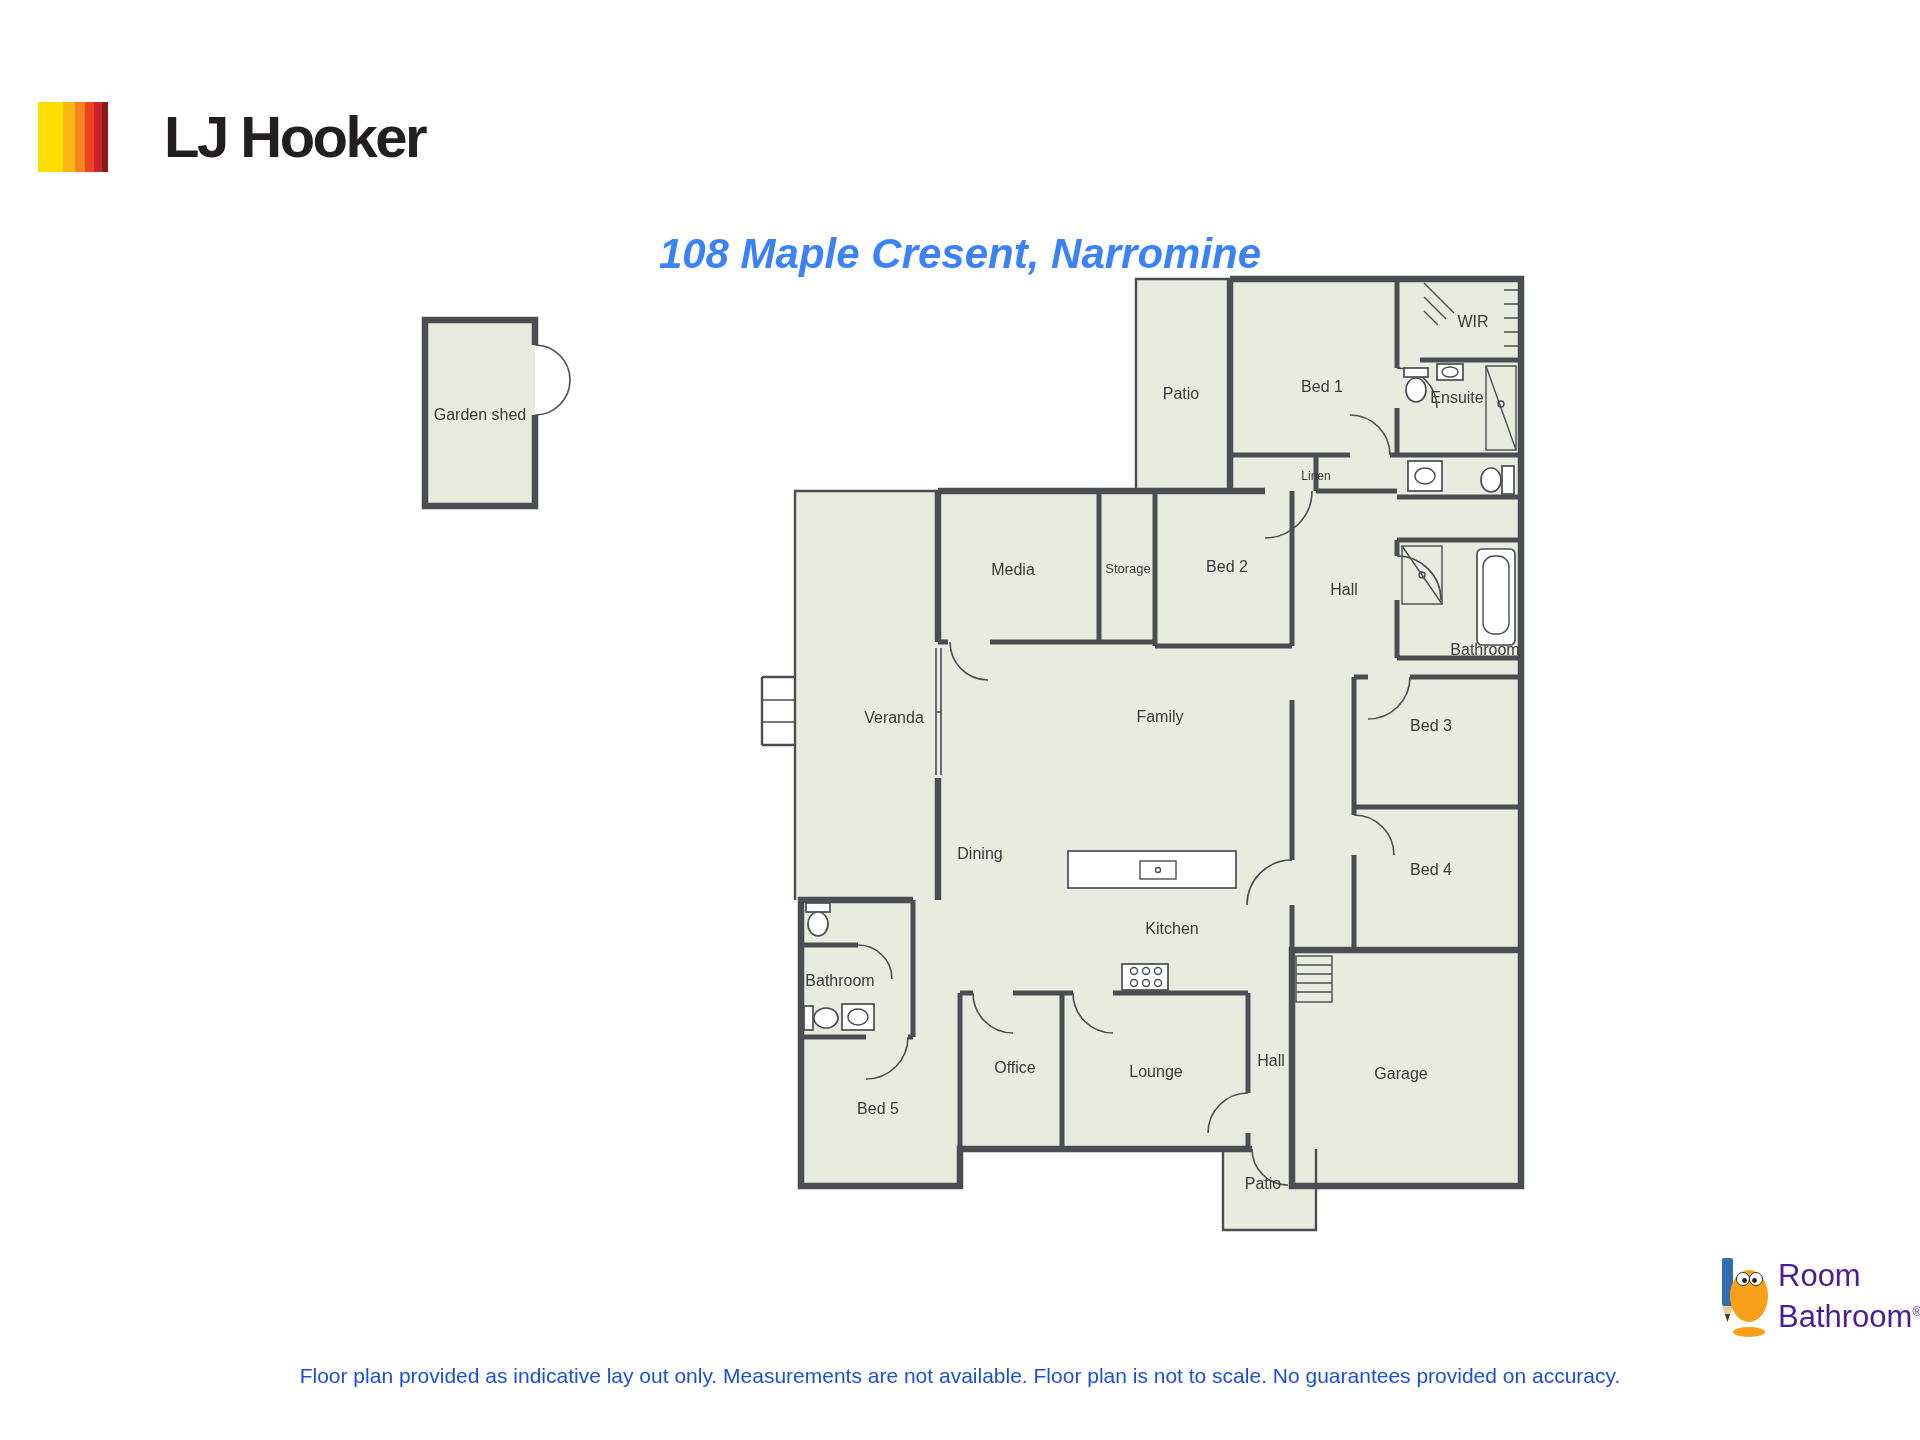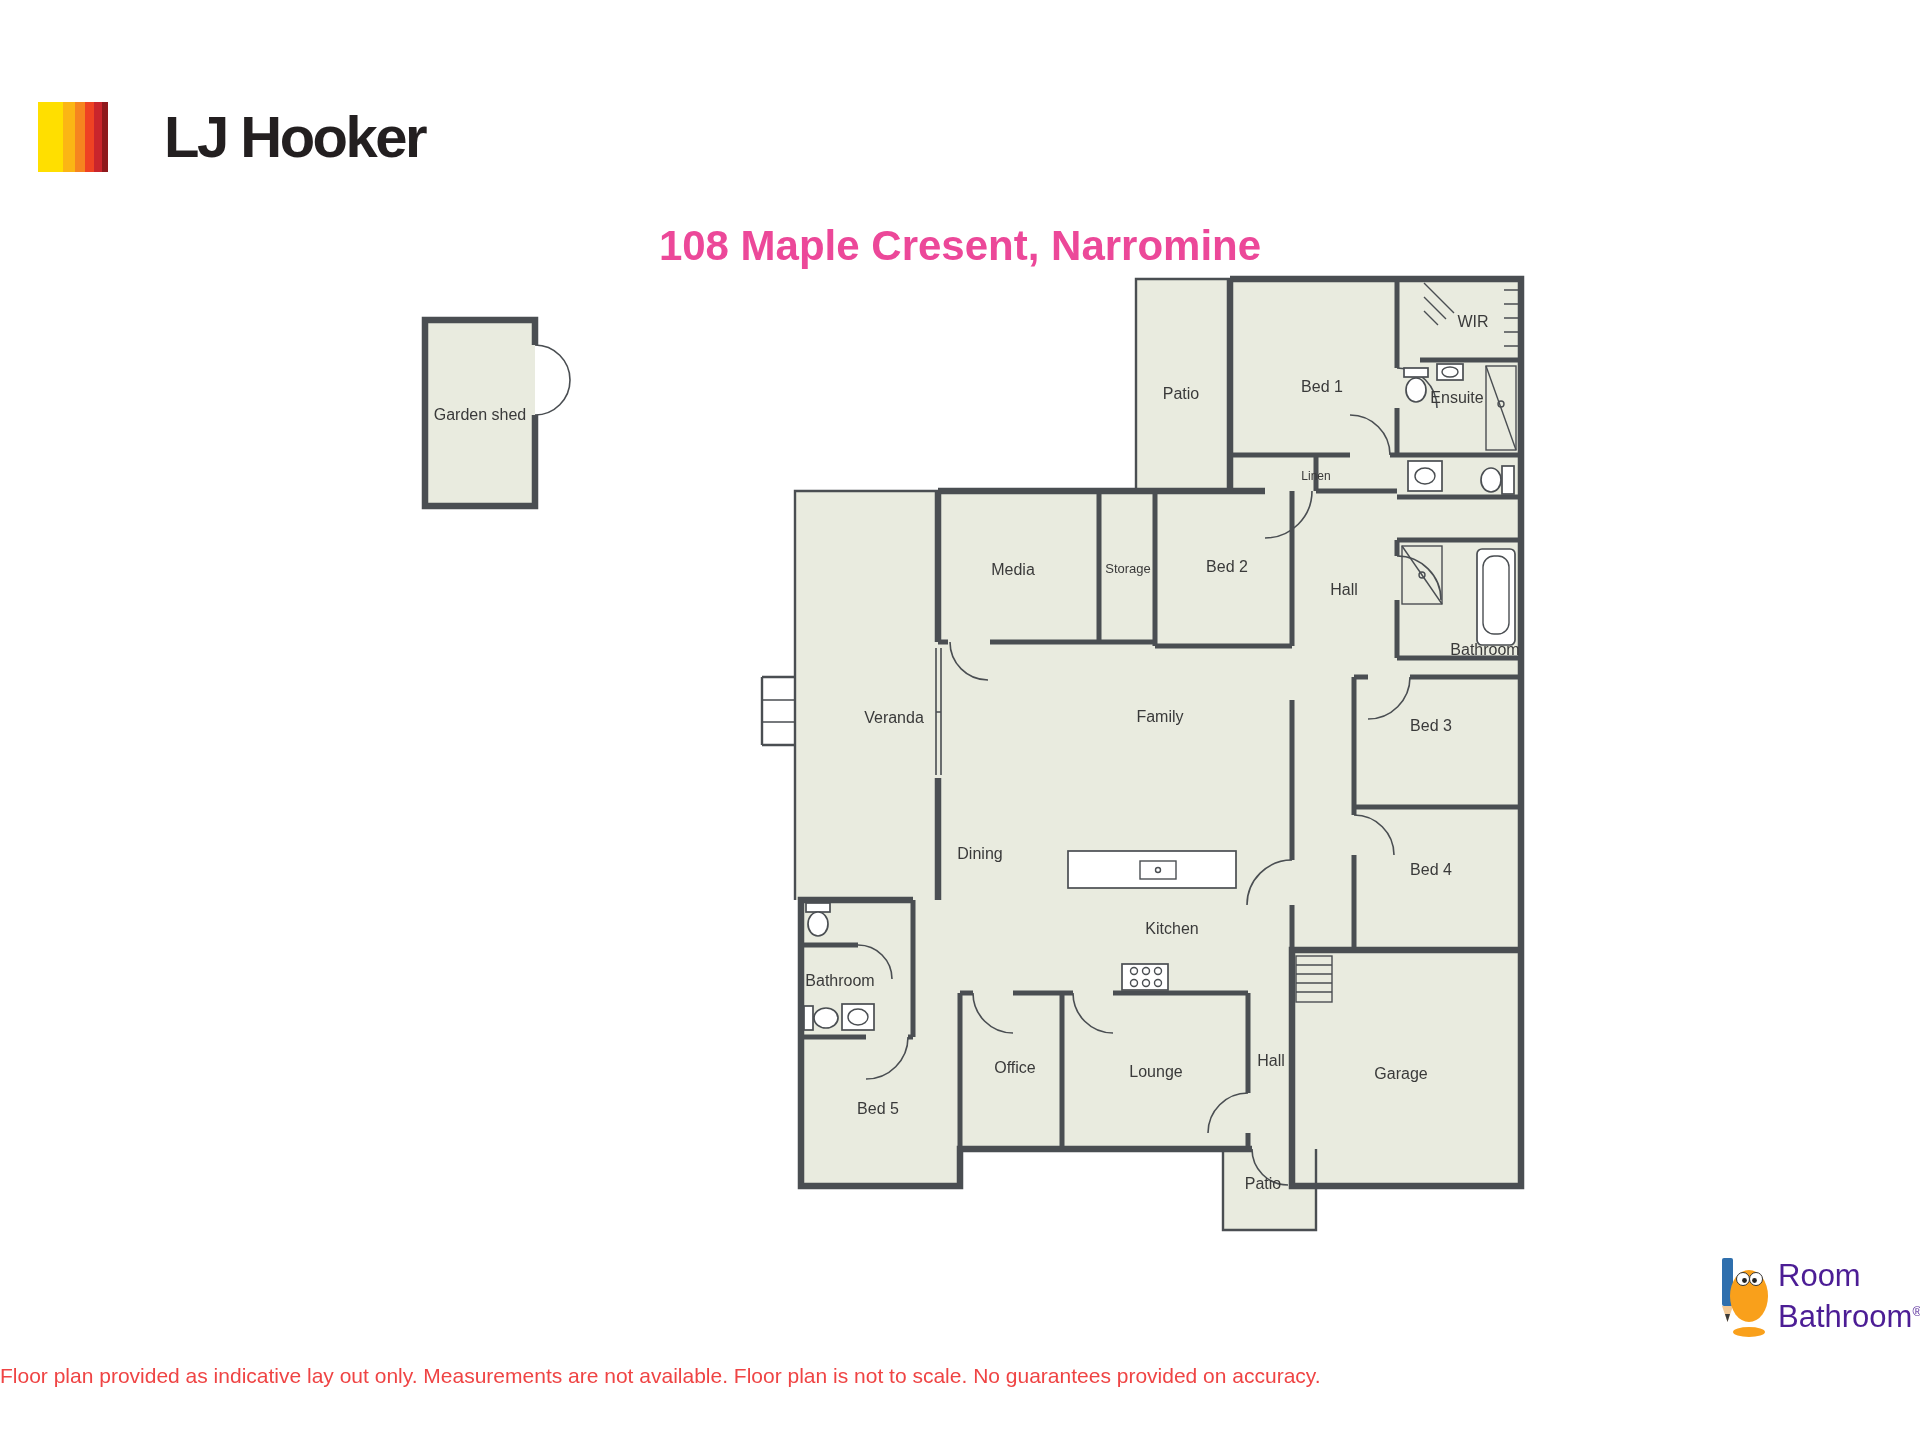--- a/index.html
+++ b/index.html
@@ -12,22 +12,22 @@
   body{background:#ffffff;font-family:"Liberation Sans",sans-serif;}
   .page{position:relative;width:1920px;height:1440px;background:#ffffff;overflow:hidden;}
 
   
   .lj-logo{position:absolute;left:38px;top:102px;display:flex;align-items:center;gap:40px;}
   .lj-bars{display:flex;height:70px;}
   .lj-bars div{height:100%;}
   .lj-text{font-size:58px;font-weight:bold;color:#231f20;letter-spacing:-2.5px;margin-left:16px;line-height:70px;white-space:nowrap;}
 
   
-  .page-title{position:absolute;top:222px;left:0;width:100%;text-align:center;
-    font-size:42px;font-weight:600;color:#ec4899;margin:0;}
+  .page-title{position:absolute;top:230px;left:0;width:100%;text-align:center;
+    font-size:42px;font-weight:600;color:#3b82f6;margin:0;font-style:italic;}
 
   
   .plan-svg{position:absolute;left:0;top:0;}
   .floor{fill:var(--floor);stroke:none;}
   .wall-ext{stroke:var(--wall);stroke-width:6.5;fill:none;}
   .wall-int{stroke:var(--wall);stroke-width:5;fill:none;}
   .wall-thin{stroke:var(--wall);stroke-width:2.4;fill:none;}
   .door{stroke:var(--wall);stroke-width:1.6;fill:none;}
   .fixture{stroke:var(--wall);stroke-width:1.7;fill:#ffffff;}
   .fixture-line{stroke:var(--wall);stroke-width:1.4;fill:none;}
@@ -35,22 +35,22 @@
     text-anchor:middle;dominant-baseline:middle;}
   .room-label.sm{font-size:12px;}
   .room-label.md{font-size:13px;}
 
   
   .rs-logo{position:absolute;left:1716px;top:1252px;display:flex;align-items:flex-start;}
   .rs-text{margin-left:8px;font-size:31px;color:#4c1d95;line-height:36px;margin-top:6px;}
   .rs-text .reg{font-size:13px;vertical-align:super;}
 
   
-  .disclaimer{position:absolute;top:1364px;left:0;width:100%;
-    font-size:21px;color:#ef4444;margin:0;}
+  .disclaimer{position:absolute;top:1364px;left:0;width:100%;text-align:center;
+    font-size:21px;color:#1d4ed8;margin:0;}
 </style>
 </head>
 <body style="background: rgb(255, 255, 255);">
 
 <div class="page">
 
   <div class="lj-logo">
     <div class="lj-bars">
         <div style="width: 25px; background: rgb(255, 223, 0);"></div>
         <div style="width: 12px; background: rgb(251, 182, 20);"></div>

